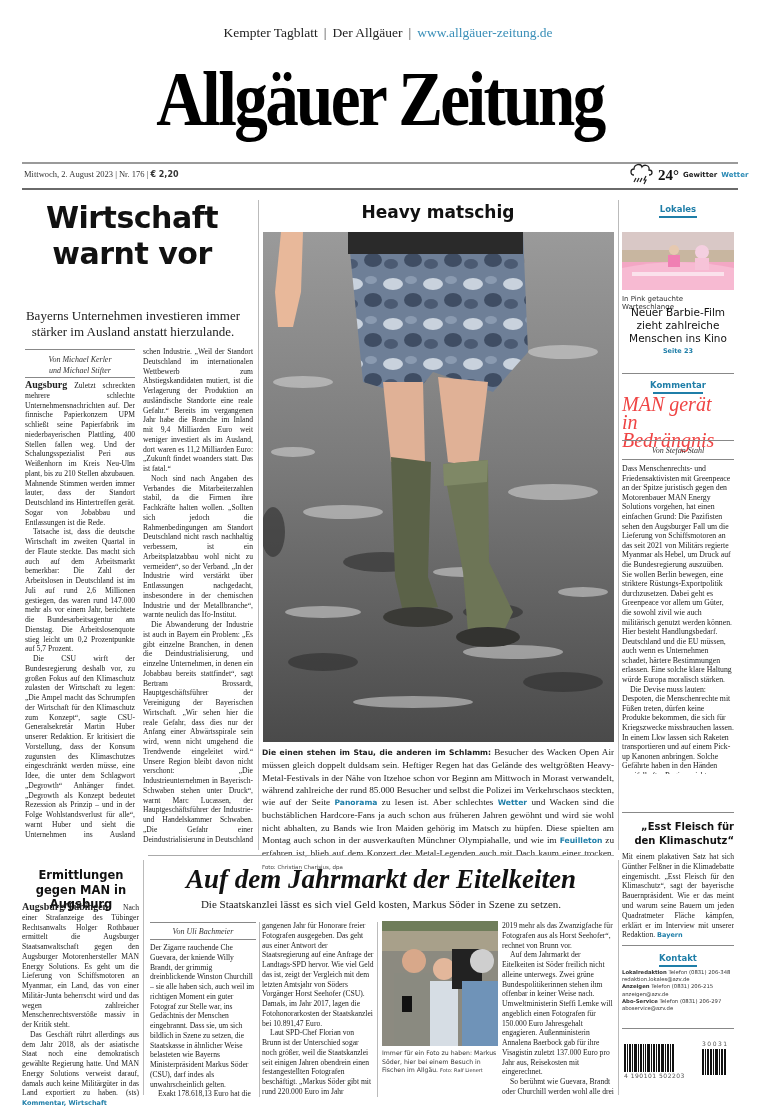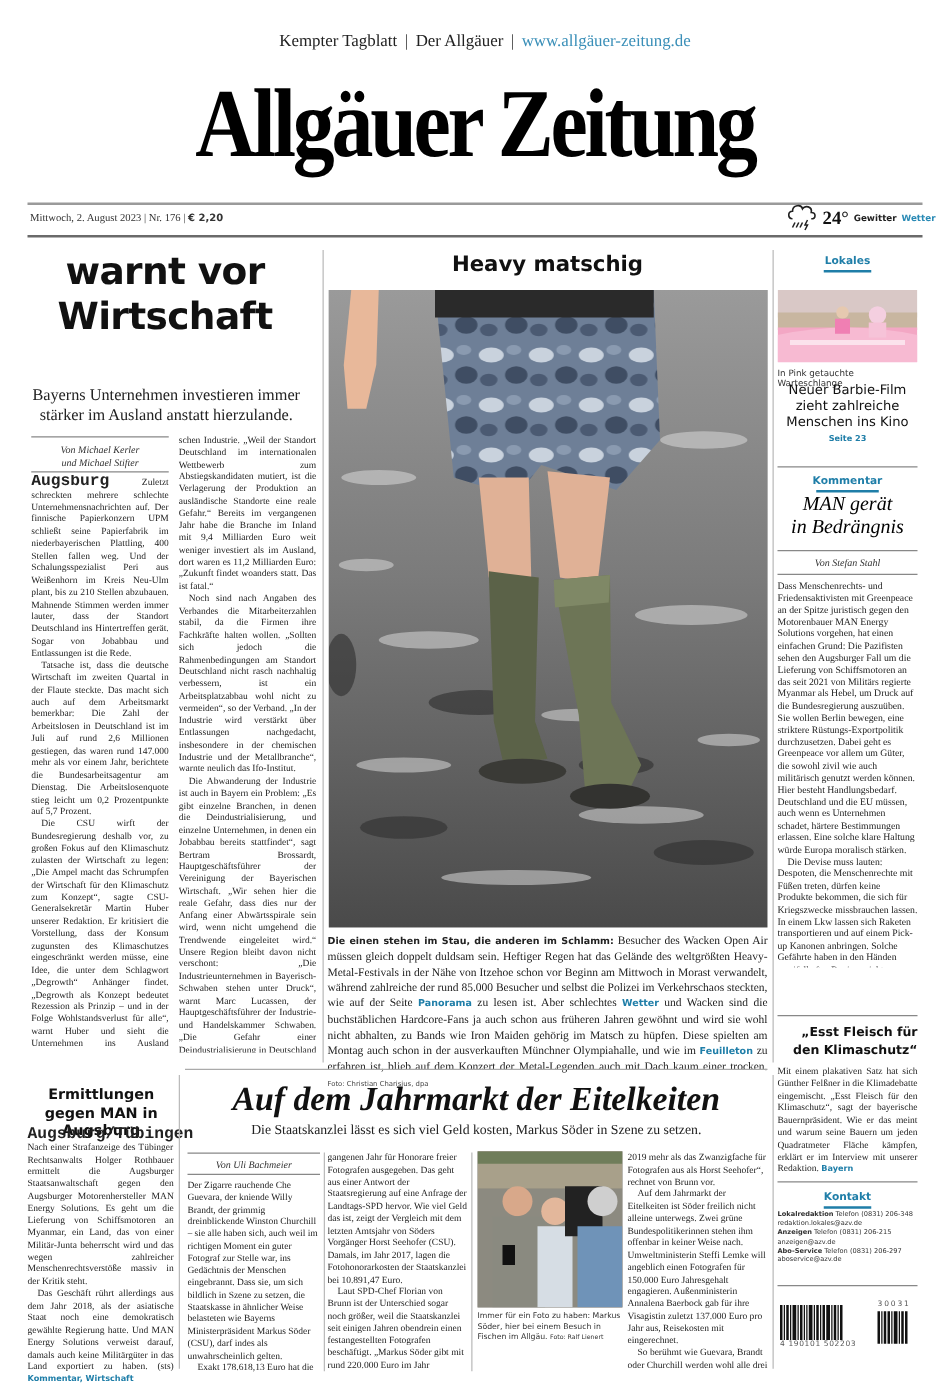--- a/index.html
+++ b/index.html
@@ -24,21 +24,21 @@
   .weather .wlink { font-family: "DejaVu Sans", sans-serif; font-weight: bold; font-size: 7px; color: #2a8ab5; }
 
   
   .lead-hl { position: absolute; top: 200px; left: 22px; width: 220px; text-align: center; font-family: "DejaVu Sans", sans-serif; font-weight: bold; font-size: 30px; line-height: 36px; letter-spacing: -0.5px; color: #111; }
   .lead-sub { position: absolute; top: 308px; left: 22px; width: 222px; text-align: center; font-family: "Liberation Serif", serif; font-size: 13px; line-height: 16px; color: #222; }
   .byline-rule { position: absolute; height: 1px; background: #888; }
   .byline { font-family: "Liberation Serif", serif; font-style: italic; font-size: 8px; line-height: 11px; color: #333; text-align: center; }
   .col { font-family: "Liberation Serif", serif; font-size: 7.6px; line-height: 9.75px; color: #222; text-align: justify; hyphens: auto; }
   .col p { text-indent: 8px; }
   .col p.first { text-indent: 0; }
-  .col .loc { font-family: Liberation Mono, monospace; font-weight: bold; font-size: 13px; }
+  .col .loc { font-family: Liberation Serif, serif; font-weight: bold; font-size: 10px; }
   .vrule { position: absolute; width: 1px; background: #bbb; }
 
   
   .photo-title { position: absolute; top: 202px; left: 262px; width: 352px; text-align: center; font-family: "DejaVu Sans", sans-serif; font-weight: bold; font-size: 17px; color: #111; }
   .photo { position: absolute; top: 232px; left: 263px; width: 351px; height: 510px; overflow: hidden; background: #6e6e6e; }
   .caption { position: absolute; top: 746px; left: 262px; width: 352px; font-family: "Liberation Serif", serif; font-size: 9.2px; line-height: 12.3px; color: #222; text-align: justify; }
   .caption .capt-lead { font-family: "DejaVu Sans", sans-serif; font-weight: bold; font-size: 7.6px; }
   .caption .link { font-family: "DejaVu Sans", sans-serif; font-weight: bold; font-size: 7.6px; color: #1f7ea8; }
   .caption .credit { font-family: "DejaVu Sans", sans-serif; font-size: 5.5px; color: #444; }
 
@@ -76,22 +76,22 @@
       <polyline points="18,15 16,19 18,19 16,23" fill="none" stroke="#222" stroke-width="1.2"></polyline>
     </svg>
   </span>
   <span class="temp">24°</span>
   <span class="cond">Gewitter</span>
   <span class="wlink">Wetter</span>
 </div>
 <div class="rule-bottom"></div>
 
 <div class="lead-hl">
+  <div>Wirtschaft</div>
   <div>warnt vor</div>
-  <div>Wirtschaft</div>
 </div>
 <div class="lead-sub">Bayerns Unternehmen investieren immer stärker im Ausland anstatt hierzulande.</div>
 
 <div class="byline-rule" style="top:349px; left:25px; width:110px;"></div>
 <div class="abs byline" style="top:354px; left:25px; width:110px;">
   <div>Von Michael Kerler</div>
   <div>und Michael Stifter</div>
 </div>
 <div class="byline-rule" style="top:377px; left:25px; width:110px;"></div>
 
@@ -188,21 +188,21 @@
 </div>
 <div class="abs sans" style="top:295px; left:622px; width:112px; text-align:left; font-size:7px; color:#333;">In Pink getauchte Warteschlange</div>
 <div class="abs sans" style="top:306px; left:622px; width:112px; text-align:center; font-weight:normal; font-size:10.5px; line-height:13px; color:#111;">Neuer Barbie-Film zieht zahlreiche Menschen ins Kino</div>
 <div class="abs sans accent" style="top:347px; left:622px; width:112px; text-align:center; font-weight:bold; font-size:6.5px;">Seite 23</div>
 
 <div class="side-rule" style="top:373px;"></div>
 <div class="abs" style="top:380px; left:622px; width:112px;">
   <div class="side-label">Kommentar</div>
   <div class="side-underline" style="width:50px;"></div>
 </div>
-<div class="abs" style="top:395px; left:622px; width:112px; text-align:center; font-family:'Liberation Serif',serif; font-style:italic; font-size:16px; line-height:18px; color:#000000;">
+<div class="abs" style="top:395px; left:622px; width:112px; font-family:'Liberation Serif',serif; font-style:italic; font-size:20px; line-height:18px; color:#ef4444;">
   <div>MAN gerät</div>
   <div>in Bedrängnis</div>
 </div>
 <div class="side-rule" style="top:440px;"></div>
 <div class="abs byline" style="top:445px; left:622px; width:112px;">Von Stefan Stahl</div>
 <div class="side-rule" style="top:459px;"></div>
 <div class="abs side-text" style="top:464px; left:622px; width:112px; height:310px; overflow:hidden;">
   <p>Dass Menschenrechts- und Friedensaktivisten mit Greenpeace an der Spitze juristisch gegen den Motorenbauer MAN Energy Solutions vorgehen, hat einen einfachen Grund: Die Pazifisten sehen den Augsburger Fall um die Lieferung von Schiffsmotoren an das seit 2021 von Militärs regierte Myanmar als Hebel, um Druck auf die Bundesregierung auszuüben. Sie wollen Berlin bewegen, eine striktere Rüstungs-Exportpolitik durchzusetzen. Dabei geht es Greenpeace vor allem um Güter, die sowohl zivil wie auch militärisch genutzt werden können. Hier besteht Handlungsbedarf. Deutschland und die EU müssen, auch wenn es Unternehmen schadet, härtere Bestimmungen erlassen. Eine solche klare Haltung würde Europa moralisch stärken.</p>
   <p style="text-indent:8px;">Die Devise muss lauten: Despoten, die Menschenrechte mit Füßen treten, dürfen keine Produkte bekommen, die sich für Kriegszwecke missbrauchen lassen. In einem Lkw lassen sich Raketen transportieren und auf einem Pick-up Kanonen anbringen. Solche Gefährte haben in den Händen zweifelhafter Regime nichts verloren. MAN Energy Solutions hat nun das große Pech, an den Pranger gestellt zu werden, obwohl das Geschäft mit Myanmar aus dem Jahr 2018 herrührt, als das Land noch demokratisch regiert wurde.</p>
 </div>

